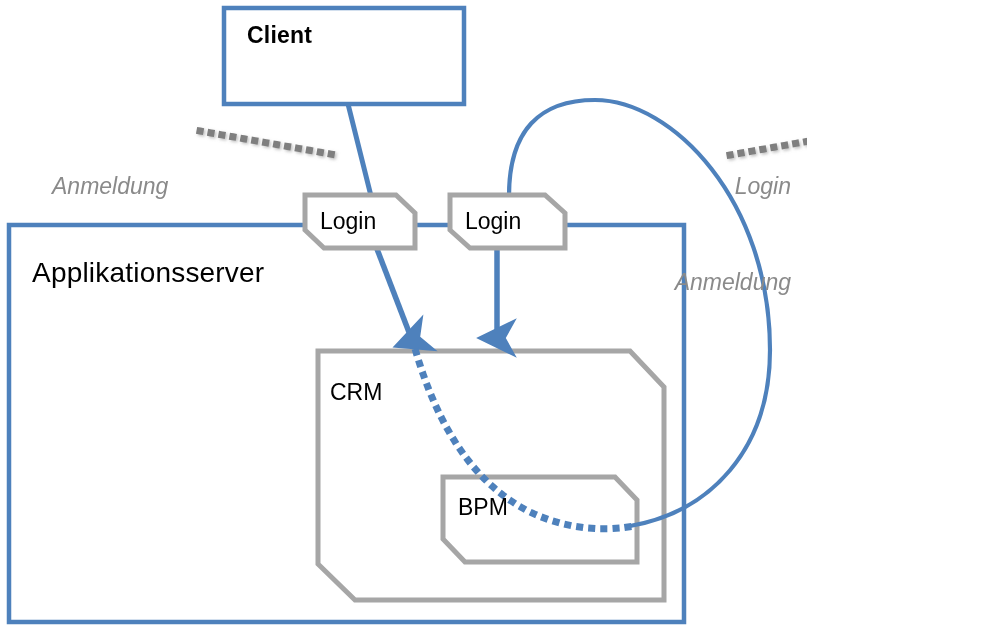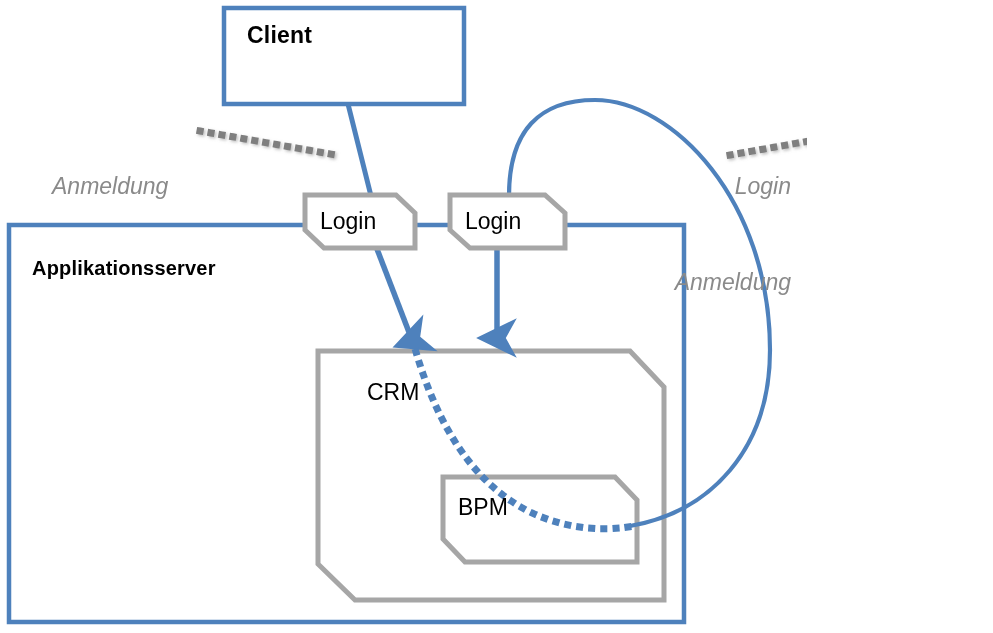--- a/index.html
+++ b/index.html
@@ -33,39 +33,39 @@
     left: 247px;
     top: 22px;
     font-size: 23px;
     font-weight: bold;
     color: #000000;
     letter-spacing: 0.2px;
   }
   .lbl-appserver {
     left: 32px;
     top: 257px;
-    font-size: 20px;
-    font-weight: bold;
+    font-size: 28px;
+    font-weight: normal;
     color: #000000;
     letter-spacing: 0.2px;
   }
   .lbl-login1 {
     left: 320px;
     top: 208px;
     font-size: 23px;
     color: #000000;
   }
   .lbl-login2 {
     left: 465px;
     top: 208px;
     font-size: 23px;
     color: #000000;
   }
   .lbl-crm {
-    left: 367px;
+    left: 330px;
     top: 379px;
     font-size: 23px;
     color: #000000;
     text-align: right;
   }
   .lbl-bpm {
     left: 458px;
     top: 494px;
     font-size: 23px;
     color: #000000;

